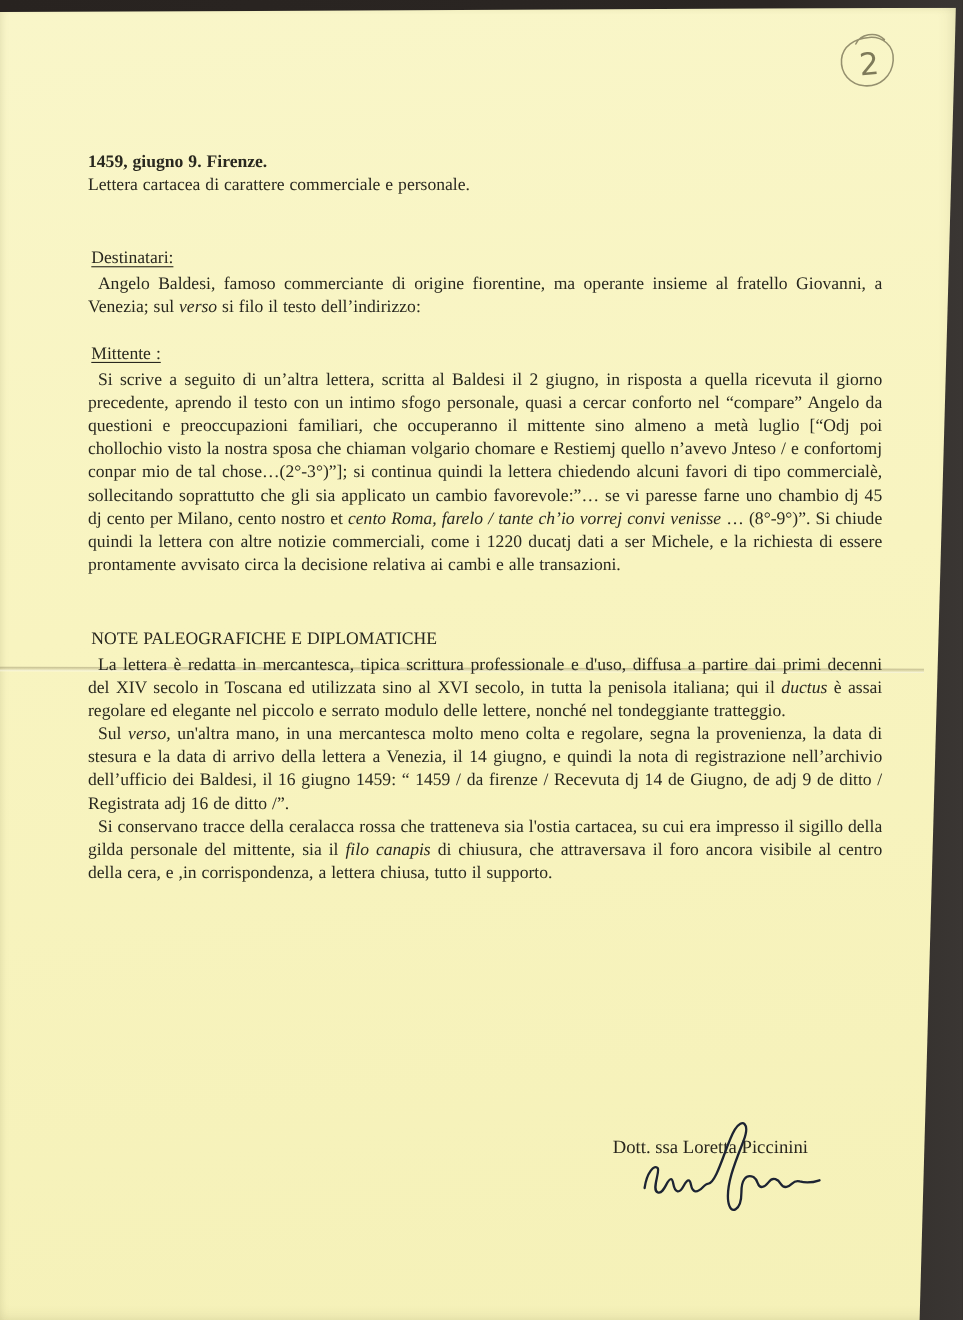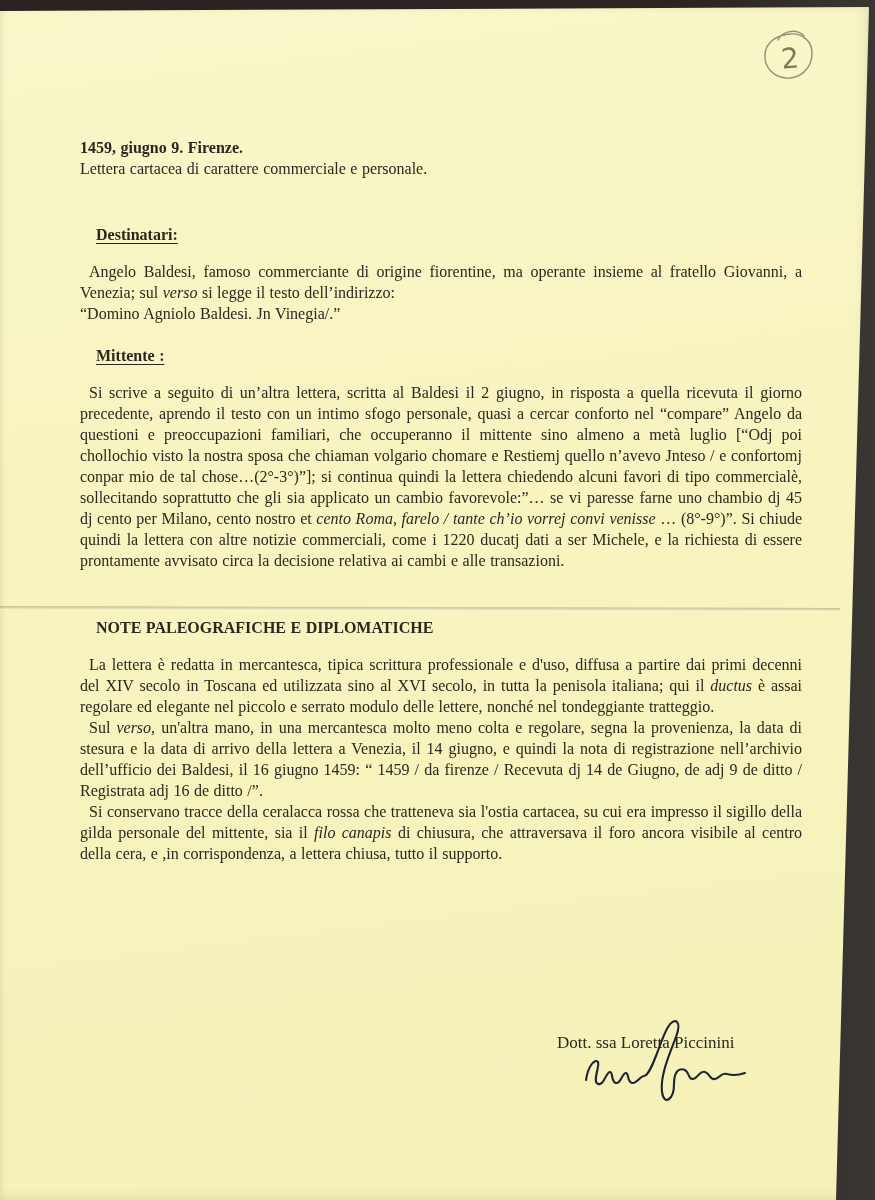--- a/index.html
+++ b/index.html
@@ -27,21 +27,21 @@
   .content {
     position: absolute; left: 80px; top: 137px; width: 722px;
     font-size: 16px; line-height: 21px;
     color: #29281f;
     text-align: justify;
     word-spacing: 0.5px;
   }
   .h-line { font-weight: bold; margin: 0; }
   .plain-line { margin: 0; }
   .sec-label {
-    font-weight: bold; margin: 16px;
+    font-weight: normal; margin: 3px;
     text-decoration: underline;
     text-underline-offset: 3px;
   }
   .sec-label.no-underline { text-decoration: none; }
   .mt-dest { margin-top: 45px; }
   .mt-mitt { margin-top: 21px; }
   .mt-reg  { margin-top: 53px; }
   .mt-note { margin-top: 46px; }
   .para { margin: 0; text-indent: 9px; }
   .para.no-indent { text-indent: 0; }
@@ -75,22 +75,21 @@
     <path d="M 38 8 C 50 7 61 15 60 29 C 59 43 48 53 34 52 C 21 51 12 41 13 28 C 14 16 25 9 38 8 M 26 14 C 30 5 44 2 52 10" fill="none" stroke="#95906f" stroke-width="1.4" stroke-linecap="round"></path>
     <text x="29" y="42" transform="rotate(-5 38 30)">2</text>
   </svg>
 
   <div class="content">
 
     <p class="h-line">1459, giugno 9. Firenze.</p>
     <p class="plain-line">Lettera cartacea di carattere commerciale e personale.</p>
 
     <p class="sec-label mt-dest">Destinatari:</p>
-    <p class="para"><span>Angelo Baldesi, famoso commerciante di origine fiorentine, ma operante insieme al fratello Giovanni,  a Venezia; sul </span><span class="seg-i">verso</span><span> si legge il testo dell’indirizzo:</span></p>
-    <p class="para no-indent">“Domino Agniolo  Baldesi. Jn Vinegia/.”</p>
+    <p class="para"><span>Angelo Baldesi, famoso commerciante di origine fiorentine, ma operante insieme al fratello Giovanni,  a Venezia; sul </span><span class="seg-i">verso</span><span> si filo il testo dell’indirizzo:</span></p>
 
     <p class="sec-label mt-mitt">Mittente :</p>
 
     <p class="para"><span>Si scrive a seguito di un’altra lettera, scritta al Baldesi il 2 giugno, in risposta a quella ricevuta il giorno precedente, aprendo il testo con un intimo sfogo personale, quasi a cercar conforto nel “compare” Angelo da questioni e preoccupazioni familiari, che occuperanno il mittente sino almeno a metà luglio [“Odj poi chollochio visto la nostra sposa che chiaman volgario chomare e Restiemj quello n’avevo Jnteso / e confortomj conpar mio de tal chose…(2°-3°)”]; si continua quindi la lettera chiedendo alcuni favori di tipo commercialè, sollecitando soprattutto che gli sia applicato un cambio  favorevole:”… se vi paresse farne uno chambio dj 45 dj cento per Milano, cento nostro et </span><span class="seg-i">cento Roma, farelo  / tante ch’io vorrej convi venisse </span><span> … (8°-9°)”.  Si chiude quindi la lettera con altre notizie commerciali, come i 1220 ducatj dati a ser Michele, e la richiesta di essere prontamente avvisato circa la decisione relativa ai cambi e alle transazioni.</span></p>
 
     <p class="sec-label no-underline mt-note">NOTE PALEOGRAFICHE E DIPLOMATICHE</p>
     <p class="para"><span>La lettera è redatta in mercantesca, tipica scrittura professionale e d'uso, diffusa a partire dai primi decenni del XIV secolo in Toscana ed utilizzata sino al XVI secolo, in tutta la penisola italiana; qui il </span><span class="seg-i">ductus</span><span> è assai regolare ed elegante nel piccolo e serrato modulo delle lettere, nonché nel tondeggiante tratteggio.</span></p>
     <p class="para"><span>Sul </span><span class="seg-i">verso,</span><span> un'altra mano, in una mercantesca molto meno colta e regolare, segna la provenienza, la data di stesura e la </span><span class="seg-b">data di arrivo della lettera a Venezia, il 14 giugno</span><span>, e quindi la nota di registrazione nell’archivio dell’ufficio dei Baldesi, il 16 giugno 1459: “ 1459 / da firenze / Recevuta dj 14 de Giugno, de adj 9 de ditto / Registrata adj 16 de ditto /”.</span></p>
     <p class="para"><span>Si conservano tracce della ceralacca rossa che tratteneva sia l'ostia cartacea, su cui era impresso il sigillo della gilda personale del mittente, sia il </span><span class="seg-i">filo canapis</span><span> di chiusura, che attraversava il foro ancora visibile al centro della cera, e ,in corrispondenza, a lettera chiusa,  tutto il supporto.</span></p>
 

